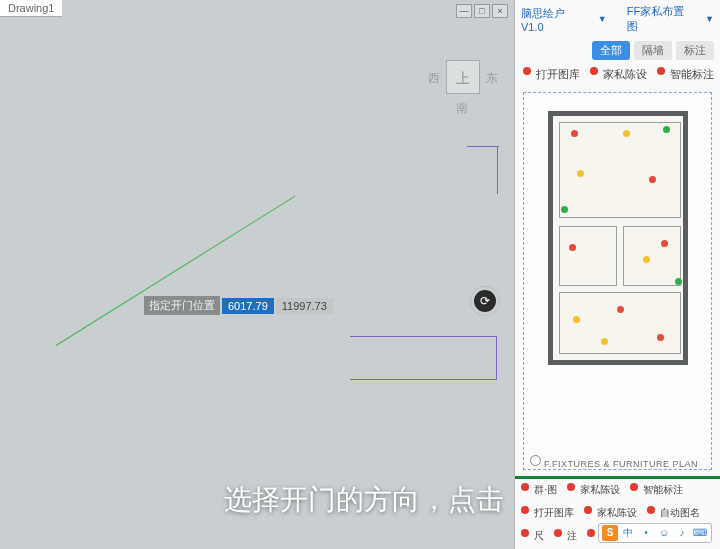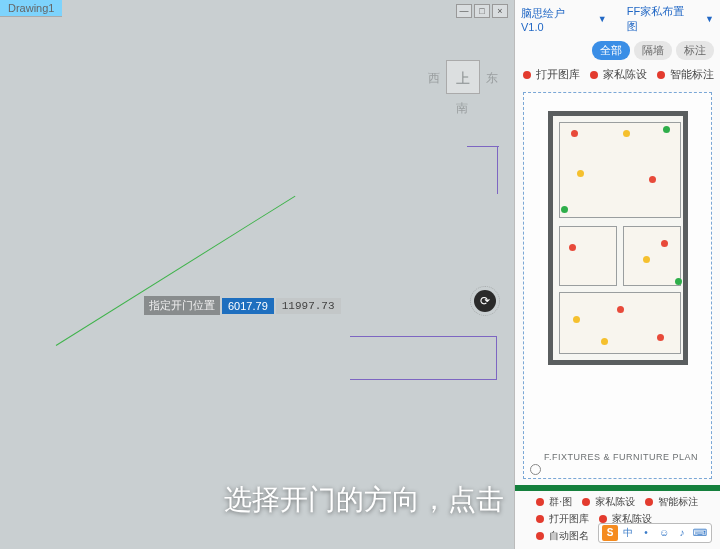--- a/index.html
+++ b/index.html
@@ -15,21 +15,21 @@
 .main-layout { display: flex; width: 100%; height: 100%; }
 .canvas-area {
   flex: 1;
   position: relative;
   background: #c9cfd1;
   overflow: hidden;
 }
 .top-tab {
   position: absolute;
   top: 0; left: 0;
-  background: #7dd3fc;
+  background: #ffffff;
   padding: 2px 8px;
   font-size: 11px;
   color: #666;
   border-bottom: 1px solid #aaa;
 }
 .wnd-controls {
   position: absolute;
   top: 4px; right: 6px;
   display: flex;
   gap: 2px;
@@ -103,21 +103,20 @@
   color: #fff;
   padding: 2px 6px;
   font-size: 11px;
   text-align: right;
 }
 .cmd-val2 {
   background: #c3c7c8;
   color: #444;
   padding: 2px 6px;
   font-size: 11px;
-  font-family: Liberation Mono, monospace;
 }
 .compass {
   position: absolute;
   right: 18px; top: 290px;
   width: 22px; height: 22px;
   border-radius: 50%;
   background: #2a2a2a;
   display: flex; align-items: center; justify-content: center;
   color: #fff; font-size: 12px;
 }
@@ -144,21 +143,21 @@
 }
 .panel-hdr .caret { color: #2268c5; font-size: 9px; }
 .filter-row {
   display: flex;
   justify-content: flex-end;
   gap: 4px;
   padding: 3px 6px;
 }
 .pill {
   padding: 2px 8px;
-  border-radius: 9px;
+  border-radius: 3px;
   background: #e6e6e6;
   color: #666;
   font-size: 11px;
   cursor: pointer;
 }
 .pill.active { background: #3a8ee6; color: #fff; }
 .cat-row {
   display: flex;
   gap: 10px;
   padding: 4px 8px;
@@ -181,41 +180,41 @@
   border: 5px solid #5a5e5f;
   background: #f6f6f2;
 }
 .room {
   position: absolute;
   border: 1px solid #9a9e9f;
   background: #f8f5ee;
 }
 .plan-caption {
   position: absolute;
-  left: 20px; bottom: 16px;
+  left: 20px; bottom: 0;
   font-size: 9px;
   color: #6c7072;
   letter-spacing: 0.5px;
 }
 .plan-logo {
   position: absolute; left: 6px; bottom: 3px;
   width: 11px; height: 11px; border: 1px solid #888; border-radius: 50%;
 }
 .furn-dot { position: absolute; width: 7px; height: 7px; border-radius: 50%; }
 .fd-red{background:#e84a3a;} .fd-yel{background:#f5c02e;} .fd-grn{background:#2fae4a;}
 .legend-row {
   display: flex;
   flex-wrap: wrap;
-  gap: 3px 10px;
-  padding: 4px 21px 6px;
+  gap: 9px 10px;
+  padding: 4px 6px 6px;
   font-size: 10px;
   color: #444;
-  border-top: 6px solid #15803d;
-}
-.legend-item { display: flex; align-items: center; gap: 2px; white-space: nowrap;}
+  border-top: 3px solid #15803d;
+}
+.legend-item { display: flex; gap: 2px; white-space: nowrap;}
 
 .overlay-caption {
   position: absolute;
   left: 0; bottom: 30px;
   width: 100%;
   text-align: center;
   font-size: 28px;
   color: #fff;
   text-shadow: 0 1px 4px rgba(0,0,0,0.5);
   pointer-events: none;

